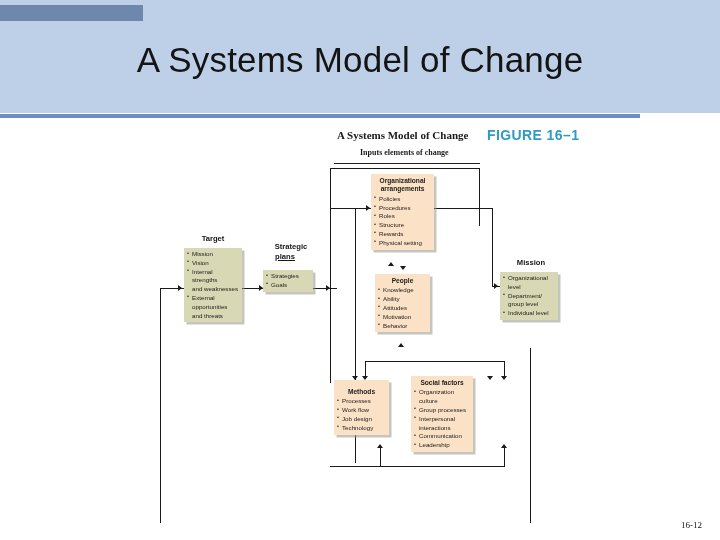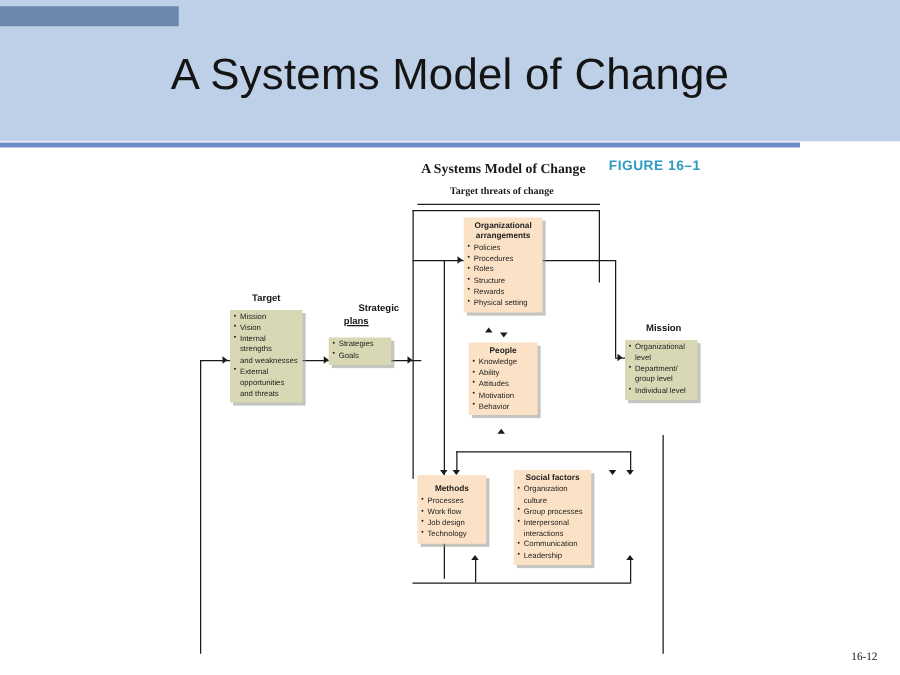--- a/index.html
+++ b/index.html
@@ -31,21 +31,21 @@
   .figure{
     position:absolute;left:0;top:118px;width:720px;height:400px;
   }
   .fig-caption{
     position:absolute;left:337px;top:11px;
     font-size:11px;font-weight:700;color:#1a1a1a;
     font-family:"Liberation Serif",serif;
   }
   .fig-number{
     position:absolute;left:487px;top:9px;
-    font-size:11px;font-weight:700;color:#2e9bc4;
+    font-size:14px;font-weight:700;color:#2e9bc4;
     letter-spacing:.4px;
   }
   .fig-subcaption{
     position:absolute;left:360px;top:30px;
     font-size:8px;font-weight:700;color:#1a1a1a;
     font-family:"Liberation Serif",serif;
   }
   .fig-rule{
     position:absolute;left:334px;top:45px;width:146px;height:1px;
     background:#222;
@@ -93,21 +93,21 @@
 
 <div class="header-band"></div>
 <div class="header-tab"></div>
 <div class="header-rule"></div>
 <div class="slide-title">A Systems Model of Change</div>
 
 <div class="figure">
 
   <div class="fig-caption">A Systems Model of Change</div>
   <div class="fig-number">FIGURE 16–1</div>
-  <div class="fig-subcaption">Target threats of change</div>
+  <div class="fig-subcaption">Inputs elements of change</div>
   <div class="fig-rule"></div>
 
   <div class="ln v" style="left:330px;top:50px;height:215px;"></div>
   <div class="ln h" style="left:330px;top:50px;width:150px;"></div>
   <div class="ln v" style="left:479px;top:50px;height:58px;"></div>
 
   <div class="ln h" style="left:241px;top:170px;width:22px;"></div>
   <div class="arrow r" style="left:259px;top:167px;"></div>
 
   <div class="ln h" style="left:313px;top:170px;width:24px;"></div>
@@ -142,21 +142,21 @@
   <div class="ln v" style="left:380px;top:330px;height:18px;"></div>
   <div class="arrow u" style="left:377px;top:326px;"></div>
   <div class="arrow u" style="left:501px;top:326px;"></div>
 
   <div class="ln v" style="left:530px;top:230px;height:175px;"></div>
   <div class="ln v" style="left:160px;top:170px;height:235px;"></div>
   <div class="ln h" style="left:160px;top:170px;width:24px;"></div>
   <div class="arrow r" style="left:178px;top:167px;"></div>
 
   <div class="box-label" style="left:180px;top:116px;width:66px;">Target</div>
-  <div class="box-label" style="left:276px;top:124px;width:54px;">Strategic</div>
+  <div class="box-label" style="left:264px;top:124px;width:54px;">Strategic</div>
   <div class="box-label" style="left:258px;top:134px;width:54px;text-decoration:underline;">plans</div>
   <div class="box-label" style="left:500px;top:140px;width:62px;">Mission</div>
 
   <div class="box olive" style="left:184px;top:130px;width:58px;">
     <ul>
       <li>Mission</li>
       <li>Vision</li>
       <li>Internal strengths</li>
       <li style="list-style: none; padding-left: 5px;" class="cont">and weaknesses</li>
       <li>External</li>

